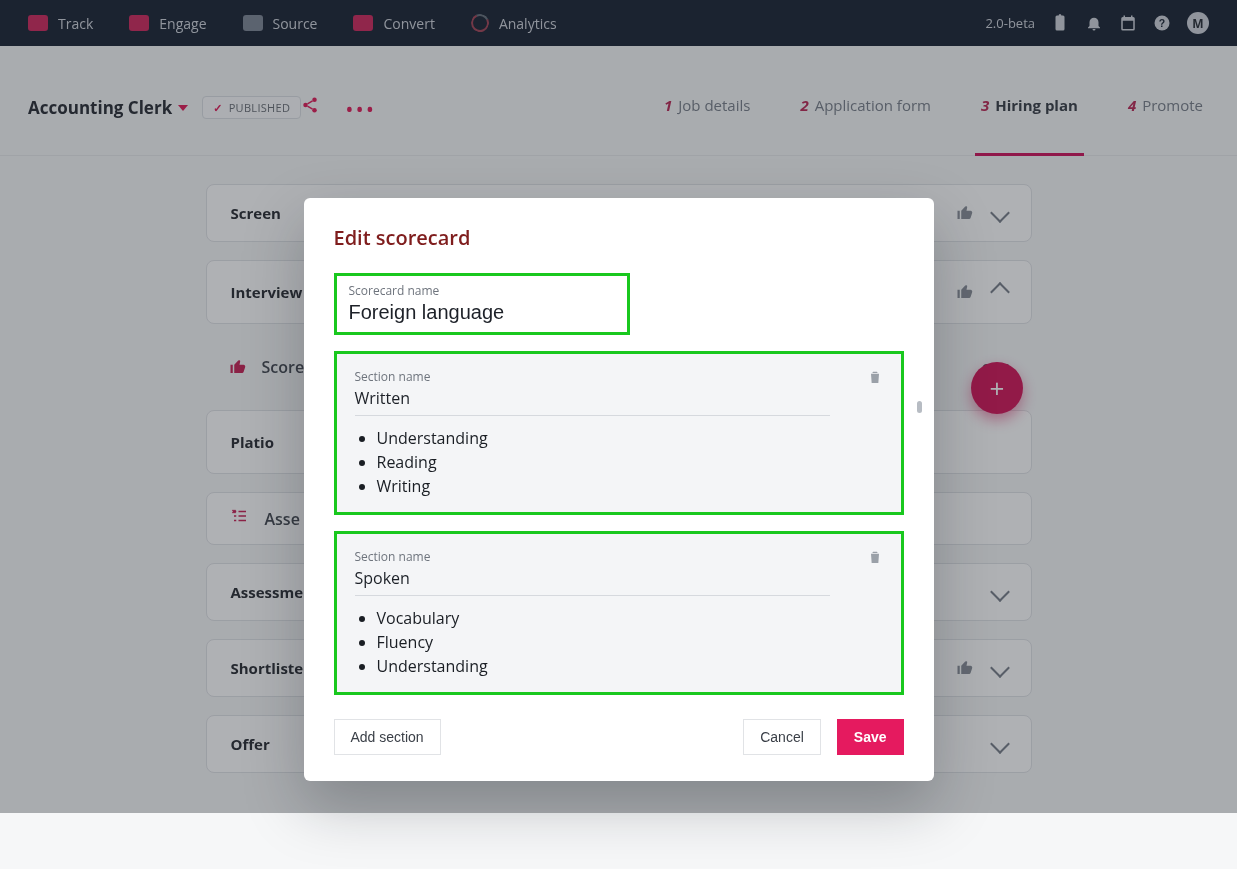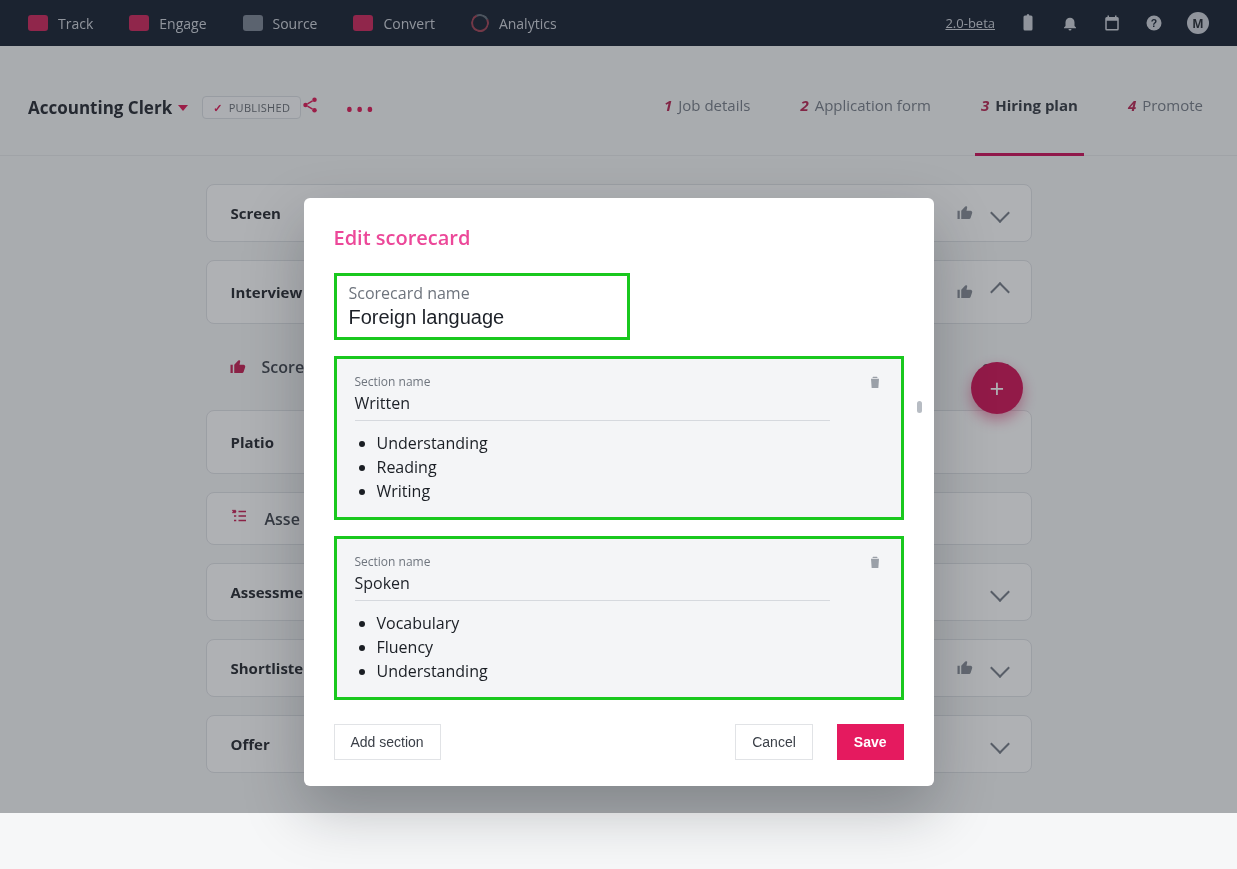--- a/index.html
+++ b/index.html
@@ -33,21 +33,21 @@
   .topnav {
     height: 46px; background: var(--topnav-bg);
     display: flex; align-items: center; padding: 0 28px;
     justify-content: space-between;
   }
   .tn-left { display: flex; gap: 36px; align-items: center; }
   .tn-item { display: flex; align-items: center; gap: 10px; color: var(--topnav-text); font-size: 14px; cursor: pointer; }
   .tn-item .box { width: 20px; height: 16px; border-radius: 3px; background: #cf2a5e; position: relative; }
   .tn-item .box.grey { background: #7f8795; }
   .tn-item .circ { width: 18px; height: 18px; border: 2px solid #a34558; border-radius: 50%; border-top-color: #67707c; transform: rotate(20deg); }
-  .tn-right { display: flex; align-items: center; gap: 24px; color: var(--topnav-text); text-decoration: underline; }
+  .tn-right { display: flex; align-items: center; gap: 16px; color: var(--topnav-text); }
   .tn-right .icon { width: 18px; height: 18px; display: inline-flex; align-items: center; justify-content: center; color: #cfd3db; cursor: pointer; }
   .avatar { width: 22px; height: 22px; border-radius: 50%; background: #cfd3db; color: #2a2f36; font-weight: 700; font-size: 12px; display: inline-flex; align-items: center; justify-content: center; }
 
   
   .page-header {
     height: 110px; border-bottom: 1px solid #e8eaec; padding: 14px 28px 0 28px;
     display: flex; flex-direction: row; justify-content: space-between;
   }
   .ph-top { display: flex; align-items: center; justify-content: space-between; }
   .ph-left { display: flex; align-items: center; gap: 14px; }
@@ -90,24 +90,24 @@
 
   
   .overlay {
     position: absolute; inset: 0; background: rgba(26, 31, 40, 0.35);
     display: flex; justify-content: center; align-items: flex-start; padding-top: 198px;
   }
   .modal {
     width: 630px; background: #fff; border-radius: 6px; box-shadow: 0 24px 60px var(--page-shadow);
     padding: 26px 30px 26px;
   }
-  .modal h2 { font-size: 20px; margin: 0 0 22px; font-weight: 600; color: #ec4899; }
+  .modal h2 { font-size: 20px; margin: 0 0 22px; font-weight: 600; color: #7f1d1d; }
 
   .field-box { border: 3px solid var(--green-box); padding: 6px 12px 8px; margin-bottom: 12px; background: #fff; }
-  .field-label { font-size: 16px; color: #6e747d; }
+  .field-label { font-size: 12px; color: #6e747d; }
   .field-value { font-size: 20px; color: #1d2128; border: none; outline: none; width: 100%; background: transparent; padding: 2px 0 0; }
 
   .modal-body { position: relative; }
   .scroll-indicator { position: absolute; right: -18px; top: 128px; width: 5px; height: 12px; background: var(--scroll); border-radius: 3px; }
 
   .section-box {
     border: 3px solid var(--green-box); background: var(--section-bg); border-radius: 0;
     padding: 14px 18px 14px; margin-top: 16px; position: relative;
   }
   .section-head { display: flex; justify-content: space-between; align-items: flex-start; }
@@ -367,20 +367,20 @@
           <ul class="section-items">
             <li>Vocabulary</li>
             <li>Fluency</li>
             <li>Understanding</li>
           </ul>
         </div>
       </div>
 
       <div class="modal-footer">
         <button class="btn">Add section</button>
-        <div style="display:flex; gap:24px;">
+        <div style="display:flex; gap:16px;">
           <button class="btn">Cancel</button>
           <button class="btn primary">Save</button>
         </div>
       </div>
     </div>
   </div>
 </div>
 
 </body></html>

